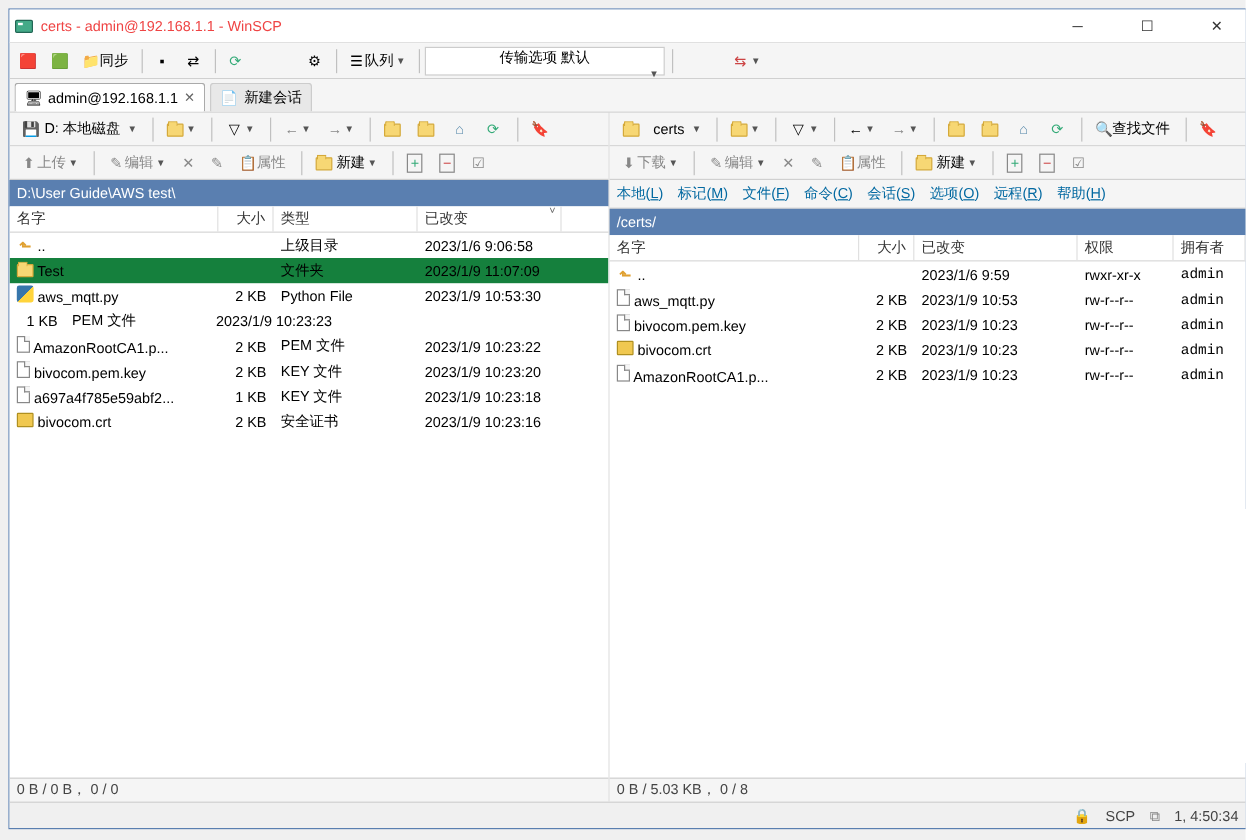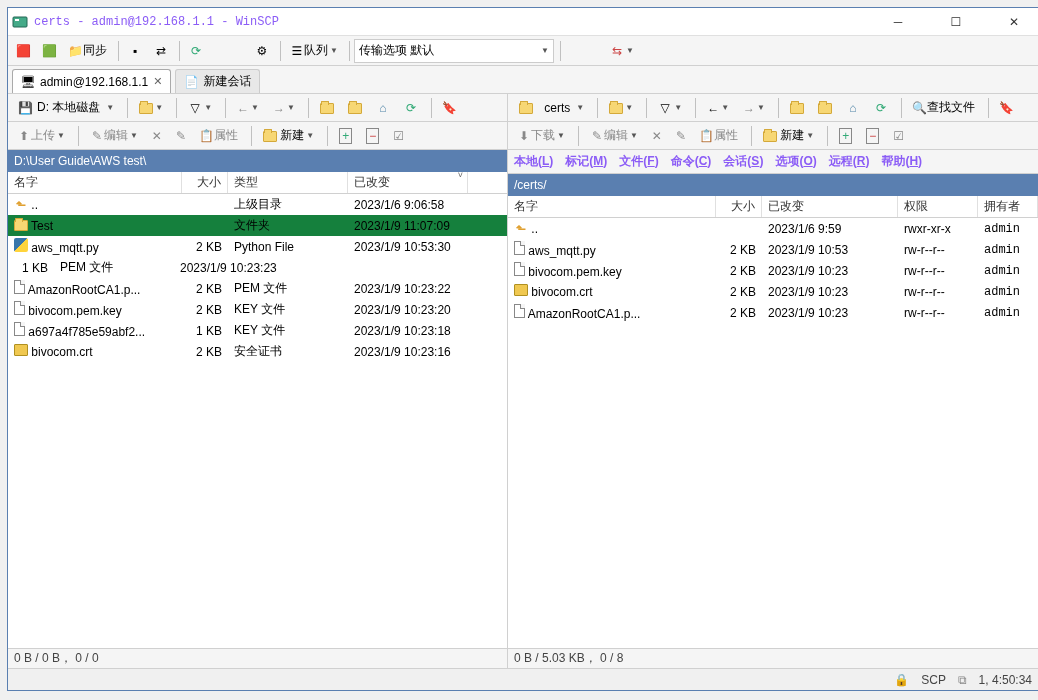--- a/index.html
+++ b/index.html
@@ -1,38 +1,38 @@
 <!DOCTYPE html>
 <html><head>
 <meta charset="utf-8">
 <style>
 * { box-sizing: border-box; margin: 0; padding: 0; font-family: "Microsoft YaHei", "Segoe UI", Tahoma, sans-serif; font-size: 12px; }
 body { background: #f0f0f0; width: 1038px; height: 700px; overflow: hidden; }
 .window { width: 1032px; height: 684px; margin: 7px 0 0 7px; background: #fff; border: 1px solid #5a7fb0; display: flex; flex-direction: column; }
 .titlebar { height: 28px; background: #fff; display: flex; align-items: center; padding: 0 4px; border-bottom: 1px solid #e0e0e0; }
 .titlebar .icon { width: 16px; height: 16px; margin-right: 6px; }
-.titlebar .title { flex: 1; color: #8b5cf6; font-family: Liberation Mono, monospace; }
+.titlebar .title { flex: 1; color: #ef4444; }
 .titlebar .winbtns { display: flex; gap: 18px; }
 .titlebar .winbtn { width: 40px; height: 24px; display:flex; align-items:center; justify-content:center; color:#333; }
 .toolbar1 { height: 30px; background: #f5f5f5; border-bottom: 1px solid #d0d0d0; display: flex; align-items: center; padding: 0 4px; }
 .tb-btn { height: 24px; padding: 0 4px; display:flex; align-items:center; margin-right: 2px; border: 1px solid transparent; }
 .tb-sep { width:1px; height:20px; background:#c0c0c0; margin: 0 4px; }
 .tabs { height: 28px; background: #f5f5f5; border-bottom: 1px solid #d0d0d0; display:flex; align-items:flex-end; padding: 0 4px; }
 .tab { height: 24px; padding: 2px 8px; display:flex; align-items:center; gap:5px; border:1px solid #aaa; border-bottom:none; background:#fff; border-radius:3px 3px 0 0; margin-right:4px; }
 .tab.inactive { background:#e8e8e8; border-color:#ccc; }
 .tab .close { color:#666; font-size:11px; }
 .panels { flex:1; display:flex; }
 .panel { flex:1; display:flex; flex-direction:column; border-right:1px solid #d0d0d0; }
 .panel:last-child { border-right:none; }
 .locbar { height: 28px; background:#f5f5f5; border-bottom:1px solid #d0d0d0; display:flex; align-items:center; padding:0 4px; gap:2px; }
 .drive { padding:1px 6px; display:flex; align-items:center; gap:4px; border:1px solid transparent; }
 .actbar { height:28px; background:#f5f5f5; border-bottom:1px solid #d0d0d0; display:flex; align-items:center; padding:0 4px; gap:2px; }
 .gray { color:#888; }
 .menubar { height:24px; background:#f5f5f5; border-bottom:1px solid #d0d0d0; display:flex; align-items:center; padding:0 6px; gap:12px; }
-.menubar span { color:#8b5cf6;font-weight:bold; }
+.menubar span { color:#0369a1; }
 .menubar u { text-decoration:underline; }
 .pathbar { height:22px; background:#5a7fb0; color:#fff; padding:2px 6px; display:flex; align-items:center; }
 .listhead { height:22px; background:#fff; border-bottom:1px solid #d0d0d0; display:flex; align-items:center; }
 .listhead .col { padding:2px 6px; border-right:1px solid #e0e0e0; color:#333; position:relative; }
 .filelist { flex:1; overflow:auto; background:#fff; }
 .row { height:21px; display:flex; align-items:center; }
 .row.selected { background:#15803d; }
 .cell { padding:1px 6px; overflow:hidden; white-space:nowrap; text-overflow:ellipsis; }
 .right-align { text-align:right; }
 .statusbar { height:22px; background:#f0f0f0; border-top:1px solid #d0d0d0; display:flex; align-items:center; padding:0 6px; color:#444; }
@@ -98,21 +98,21 @@
     <div class="tb-btn">
         <span class="small-ico">⚙</span>
       </div>
     <div class="tb-sep"></div>
     <div class="tb-btn">
         <span class="small-ico">☰</span>
         <span>队列</span>
         <span class="dropdown-arrow">▼</span>
       </div>
     <div class="tb-sep"></div>
-    <div class="tb-btn" style="width:200px; justify-content:flex-start; border:1px solid #ccc; background:#fff;">
+    <div class="tb-btn" style="width:200px; justify-content:flex-start; border:1px solid #ccc; background:#fff;flex-direction:column;">
       <span>传输选项 默认</span>
       <span class="dropdown-arrow" style="margin-left:auto">▼</span>
     </div>
     <div class="tb-sep"></div>
     <div style="width:40px"></div>
     <div class="tb-btn">
         <span class="small-ico" style="color:#c44">⇆</span>
         <span class="dropdown-arrow">▼</span>
       </div>
   </div>

